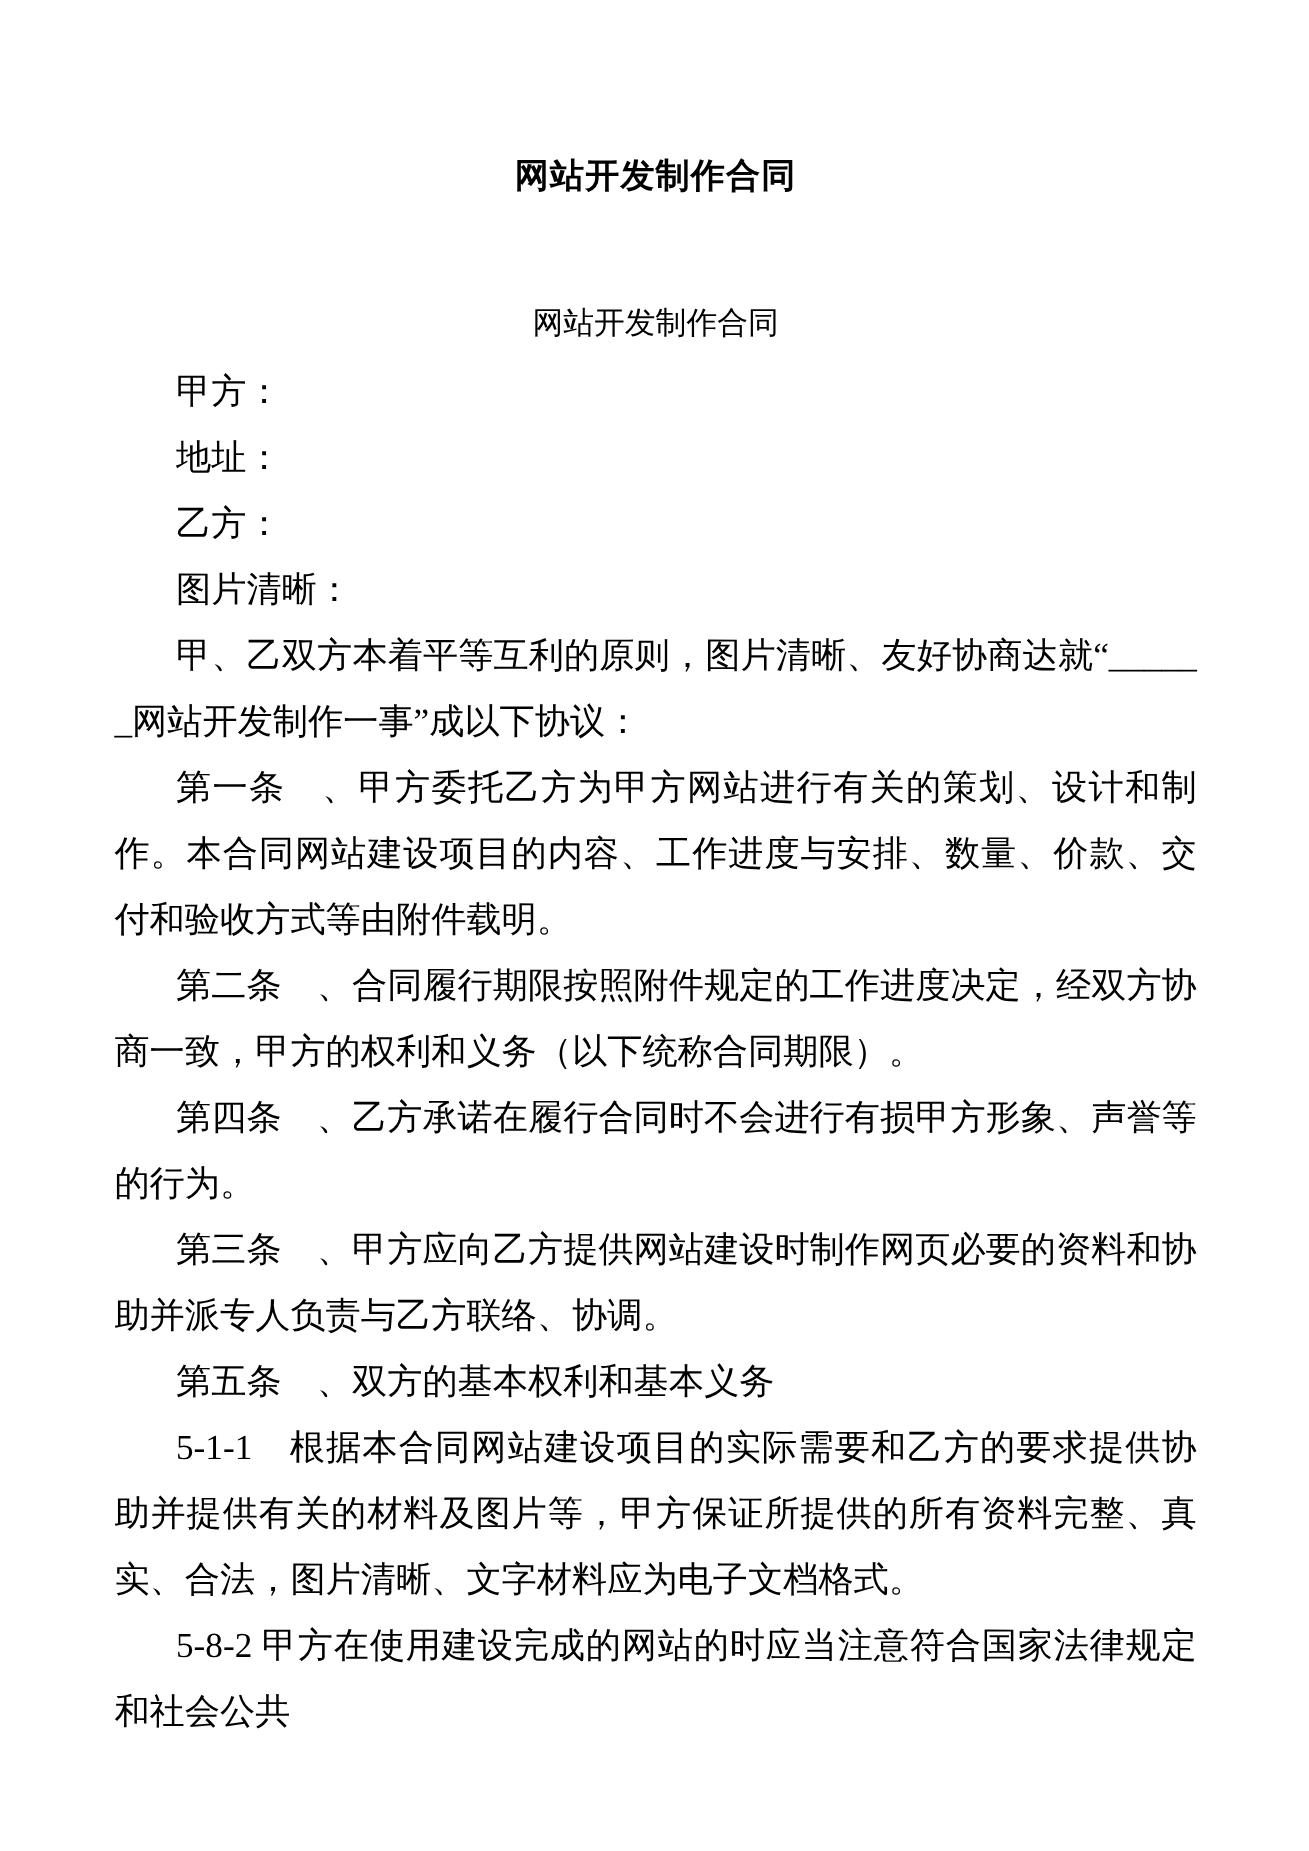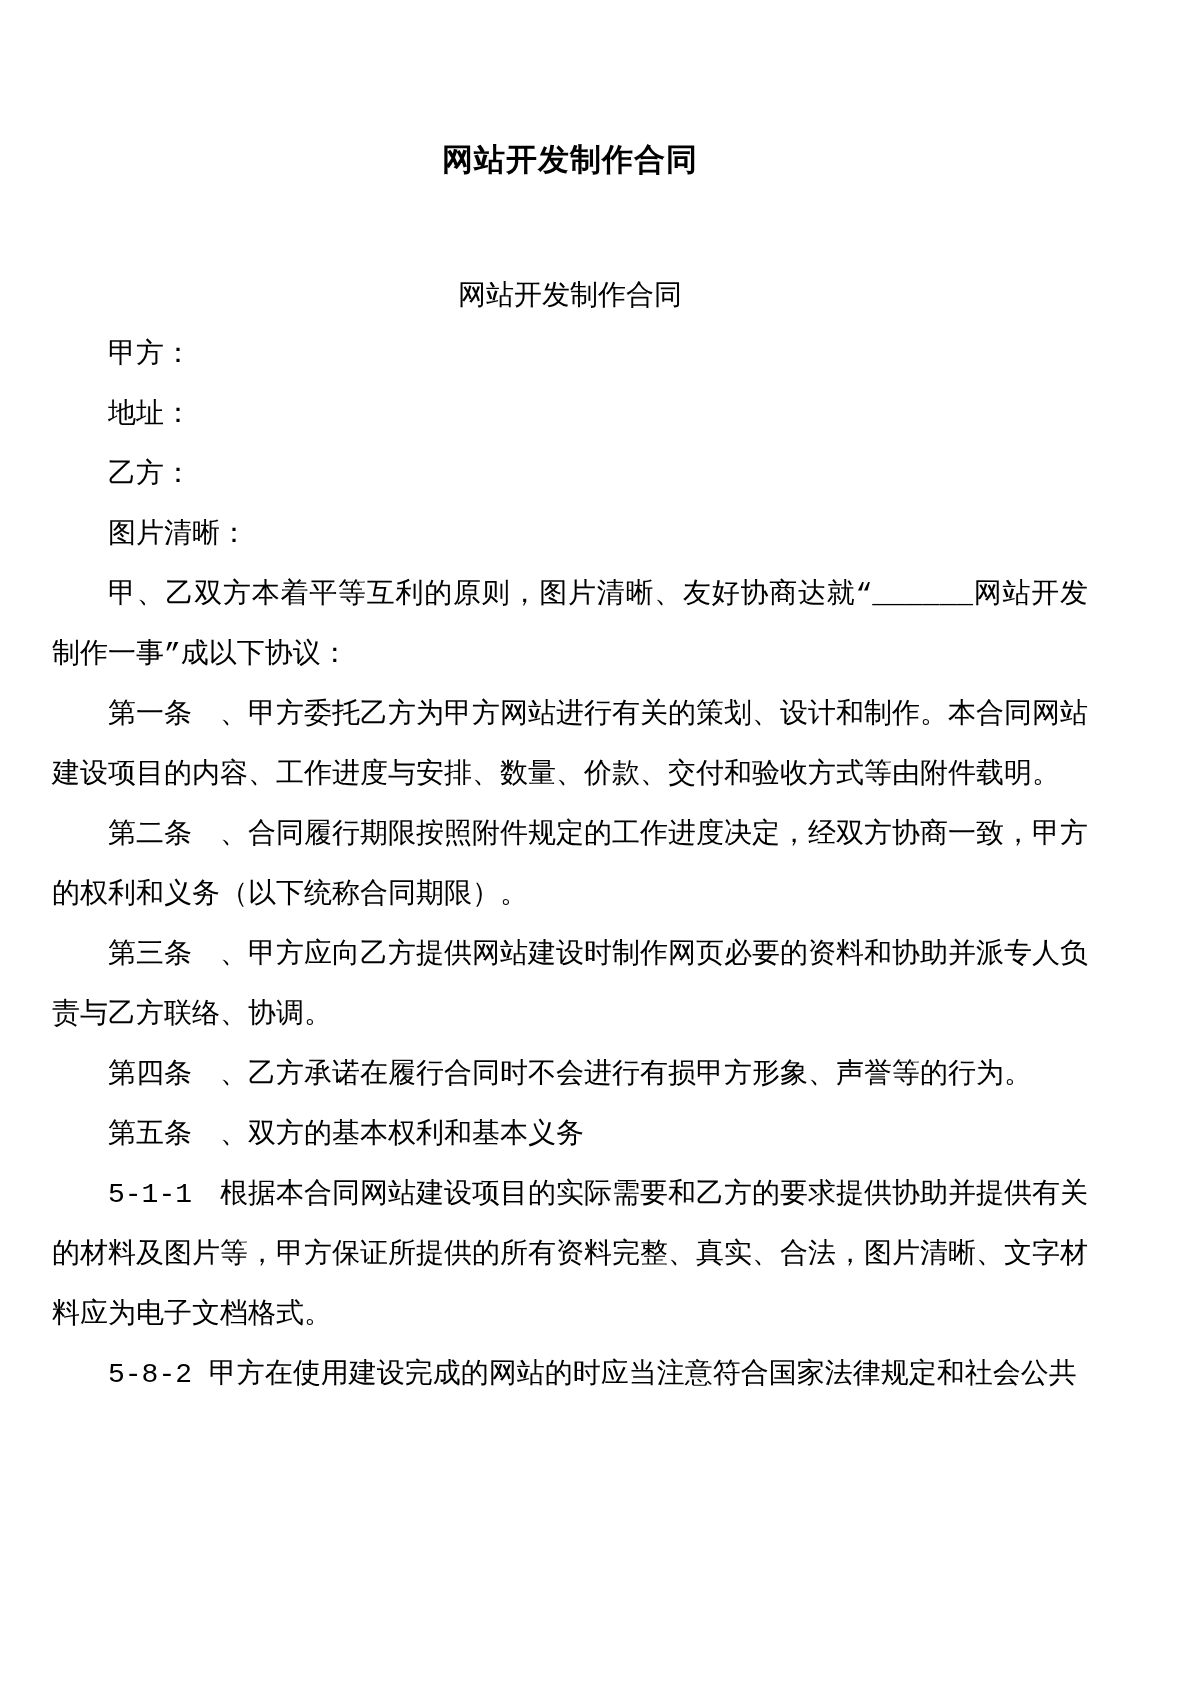--- a/index.html
+++ b/index.html
@@ -8,21 +8,21 @@
     background: #ffffff;
   }
   .page {
     position: relative;
     width: 1190px;
     height: 1683px;
     margin: 0 auto;
     background: #ffffff;
     color: #000000;
     box-sizing: border-box;
-    padding: 130px 102px 0 52px;
+    padding: 130px 102px 0 104px;
     overflow: hidden;
   }
   .doc-title {
     font-family: "Liberation Sans", "DejaVu Sans", sans-serif;
     font-weight: 700;
     font-size: 31px;
     line-height: 60px;
     text-align: center;
     margin: 0;
     letter-spacing: 1px;
@@ -32,22 +32,22 @@
     font-weight: 400;
     font-size: 28px;
     line-height: 60px;
     text-align: center;
     margin: 75px 0 0 0;
   }
   .doc-body {
     margin-top: 0;
   }
   .para {
-    font-family: Liberation Mono, monospace;
-    font-size: 28px;
+    font-family: Liberation Serif, serif;
+    font-size: 32px;
     line-height: 60px;
     text-align: justify;
     text-justify: inter-ideograph;
     text-indent: 56px;
     margin: 0;
     word-break: break-all;
   }
 </style>
 </head>
 <body>
@@ -58,19 +58,19 @@
   <div class="doc-subtitle">网站开发制作合同</div>
 
   <div class="doc-body">
     <p class="para">甲方：</p>
     <p class="para">地址：</p>
     <p class="para">乙方：</p>
     <p class="para">图片清晰：</p>
     <p class="para">甲、乙双方本着平等互利的原则，图片清晰、友好协商达就“______网站开发制作一事”成以下协议：</p>
     <p class="para">第一条　、甲方委托乙方为甲方网站进行有关的策划、设计和制作。本合同网站建设项目的内容、工作进度与安排、数量、价款、交付和验收方式等由附件载明。</p>
     <p class="para">第二条　、合同履行期限按照附件规定的工作进度决定，经双方协商一致，甲方的权利和义务（以下统称合同期限）。</p>
+    <p class="para">第四条　、乙方承诺在履行合同时不会进行有损甲方形象、声誉等的行为。</p>
     <p class="para">第三条　、甲方应向乙方提供网站建设时制作网页必要的资料和协助并派专人负责与乙方联络、协调。</p>
-    <p class="para">第四条　、乙方承诺在履行合同时不会进行有损甲方形象、声誉等的行为。</p>
     <p class="para">第五条　、双方的基本权利和基本义务</p>
     <p class="para">5-1-1　根据本合同网站建设项目的实际需要和乙方的要求提供协助并提供有关的材料及图片等，甲方保证所提供的所有资料完整、真实、合法，图片清晰、文字材料应为电子文档格式。</p>
     <p class="para">5-8-2 甲方在使用建设完成的网站的时应当注意符合国家法律规定和社会公共</p>
   </div>
 </div>
 
 </body></html>

